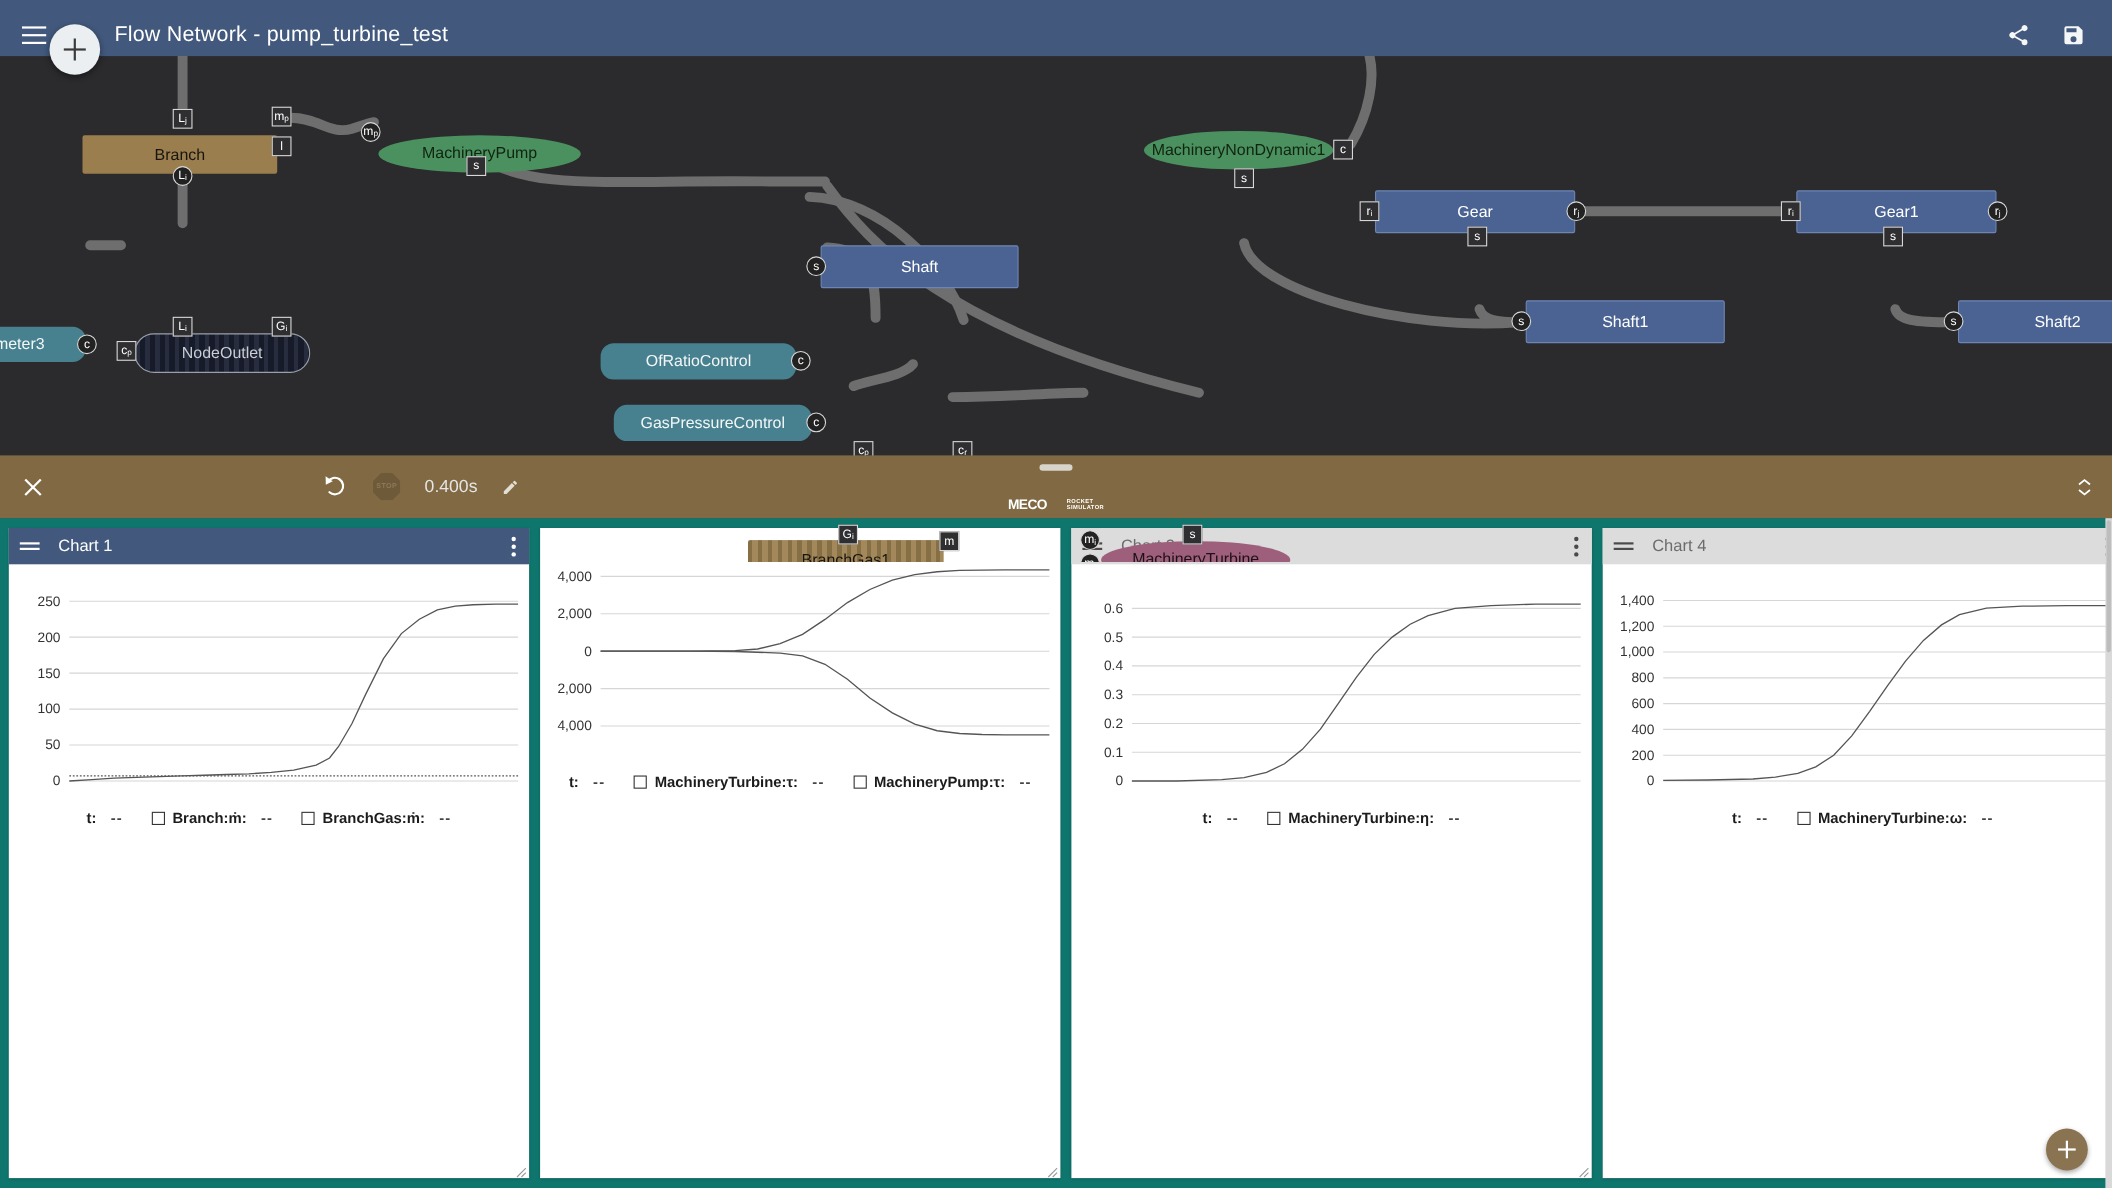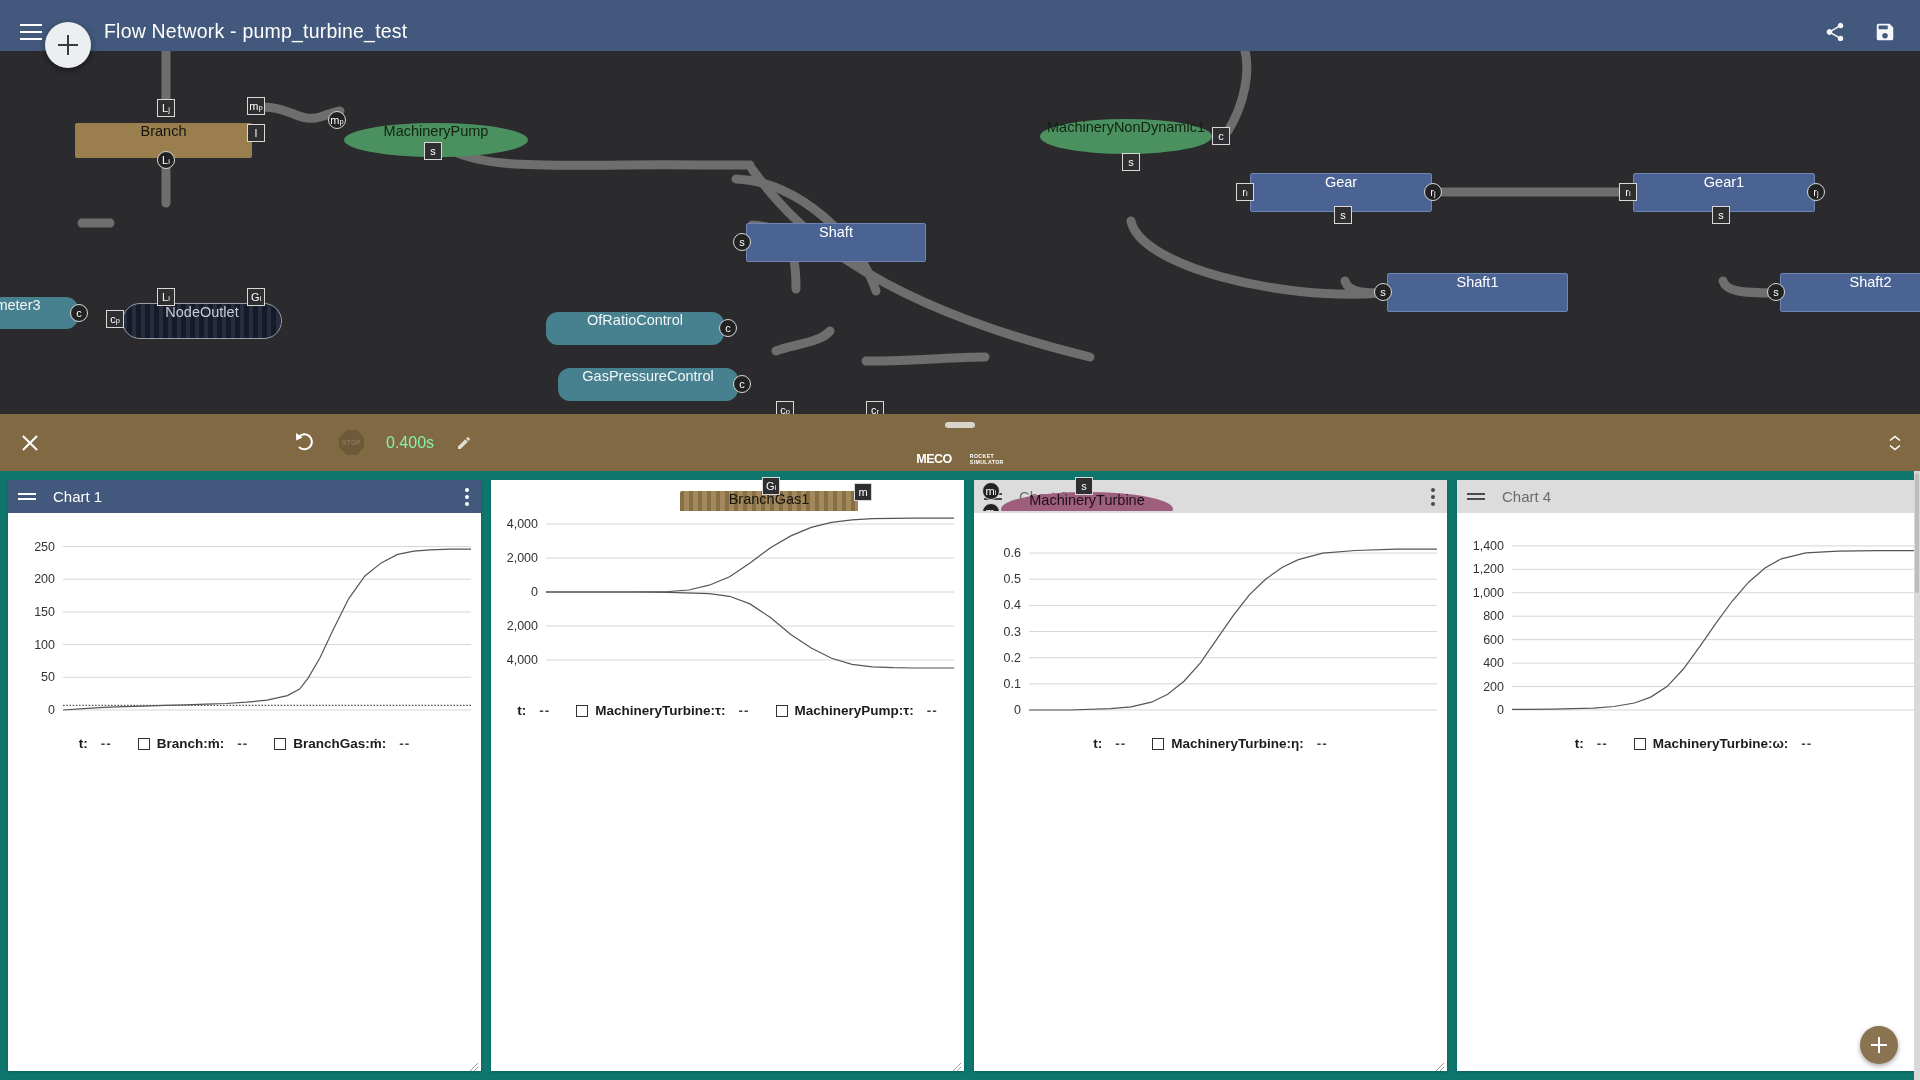--- a/index.html
+++ b/index.html
@@ -41,21 +41,21 @@
   #fab-add .plus:after{ left:0; top:9px; width:20px; height:2px;}
 
   
   #canvas{
     position:absolute; left:0; top:51px; width:1920px; height:460px;
     background:#2b2b2e; overflow:hidden;
   }
   #canvas svg.links{ position:absolute; left:0; top:0; width:1920px; height:460px; }
 
   .node{
-    position:absolute; display:flex; align-items:flex-start; justify-content:center;
+    position:absolute; display:flex; align-items:center; justify-content:center;
     font-size:14.5px; white-space:nowrap; color:#e9e9e9; z-index:5;
   }
   .n-rect{ border-radius:2px; }
   .n-blue{ background:#4a6393; border:1px solid #6d85b3; color:#ffffff; }
   .n-brown{ background:#9b7f4f; color:#17150f;
     background-image:repeating-linear-gradient(90deg, rgba(0,0,0,.13) 0 4px, rgba(255,255,255,.07) 4px 9px);}
   .n-brown-plain{ background:#9a7e4e; color:#17150f; }
   .n-green{ background:#4b9160; color:#10240f; border-radius:50%/50%; }
   .n-teal{ background:#47808f; color:#f2f6f7; border-radius:12px; }
   .n-dark{ background:#1b2133; color:#c9cdd6; border-radius:19px; border:1px solid #9aa0ab;
@@ -85,21 +85,21 @@
   #pb-close:before,#pb-close:after{content:"";position:absolute;left:9px;top:0;width:2px;height:20px;background:#fff;}
   #pb-close:before{transform:rotate(45deg);} #pb-close:after{transform:rotate(-45deg);}
   #pb-center{ display:flex; align-items:center; gap:22px; margin-left:253px; }
   .pb-reset{ width:24px;height:24px;cursor:pointer; }
   .pb-stop{
     width:25px;height:25px;background:#6e5a39;cursor:pointer;
     clip-path:polygon(30% 0,70% 0,100% 30%,100% 70%,70% 100%,30% 100%,0 70%,0 30%);
     display:flex;align-items:center;justify-content:center;
     font-size:6.5px;color:#8c785a;letter-spacing:.3px;font-weight:bold;
   }
-  #pb-time{ color:#86efac; font-size:16px; }
+  #pb-time{ color:#e5e5e5; font-size:16px; }
   .pb-pencil{ width:16px;height:16px;cursor:pointer; }
   #meco-logo{
     position:absolute; left:50%; transform:translateX(-50%); bottom:5px;
     display:flex; align-items:flex-end; gap:18px; pointer-events:none;
   }
   #meco-logo .m1{ color:#fff; font-size:12.5px; font-weight:bold; letter-spacing:-.5px;
      font-family:"Liberation Sans",sans-serif; }
   #meco-logo .m2{ display:flex; flex-direction:column; line-height:1.05; padding-bottom:1px;}
   #meco-logo .m2 span{ color:#fff; font-size:5.2px; font-weight:bold; letter-spacing:.4px;}
   #pb-updown{ position:absolute; right:18px; top:50%; transform:translateY(-50%);

